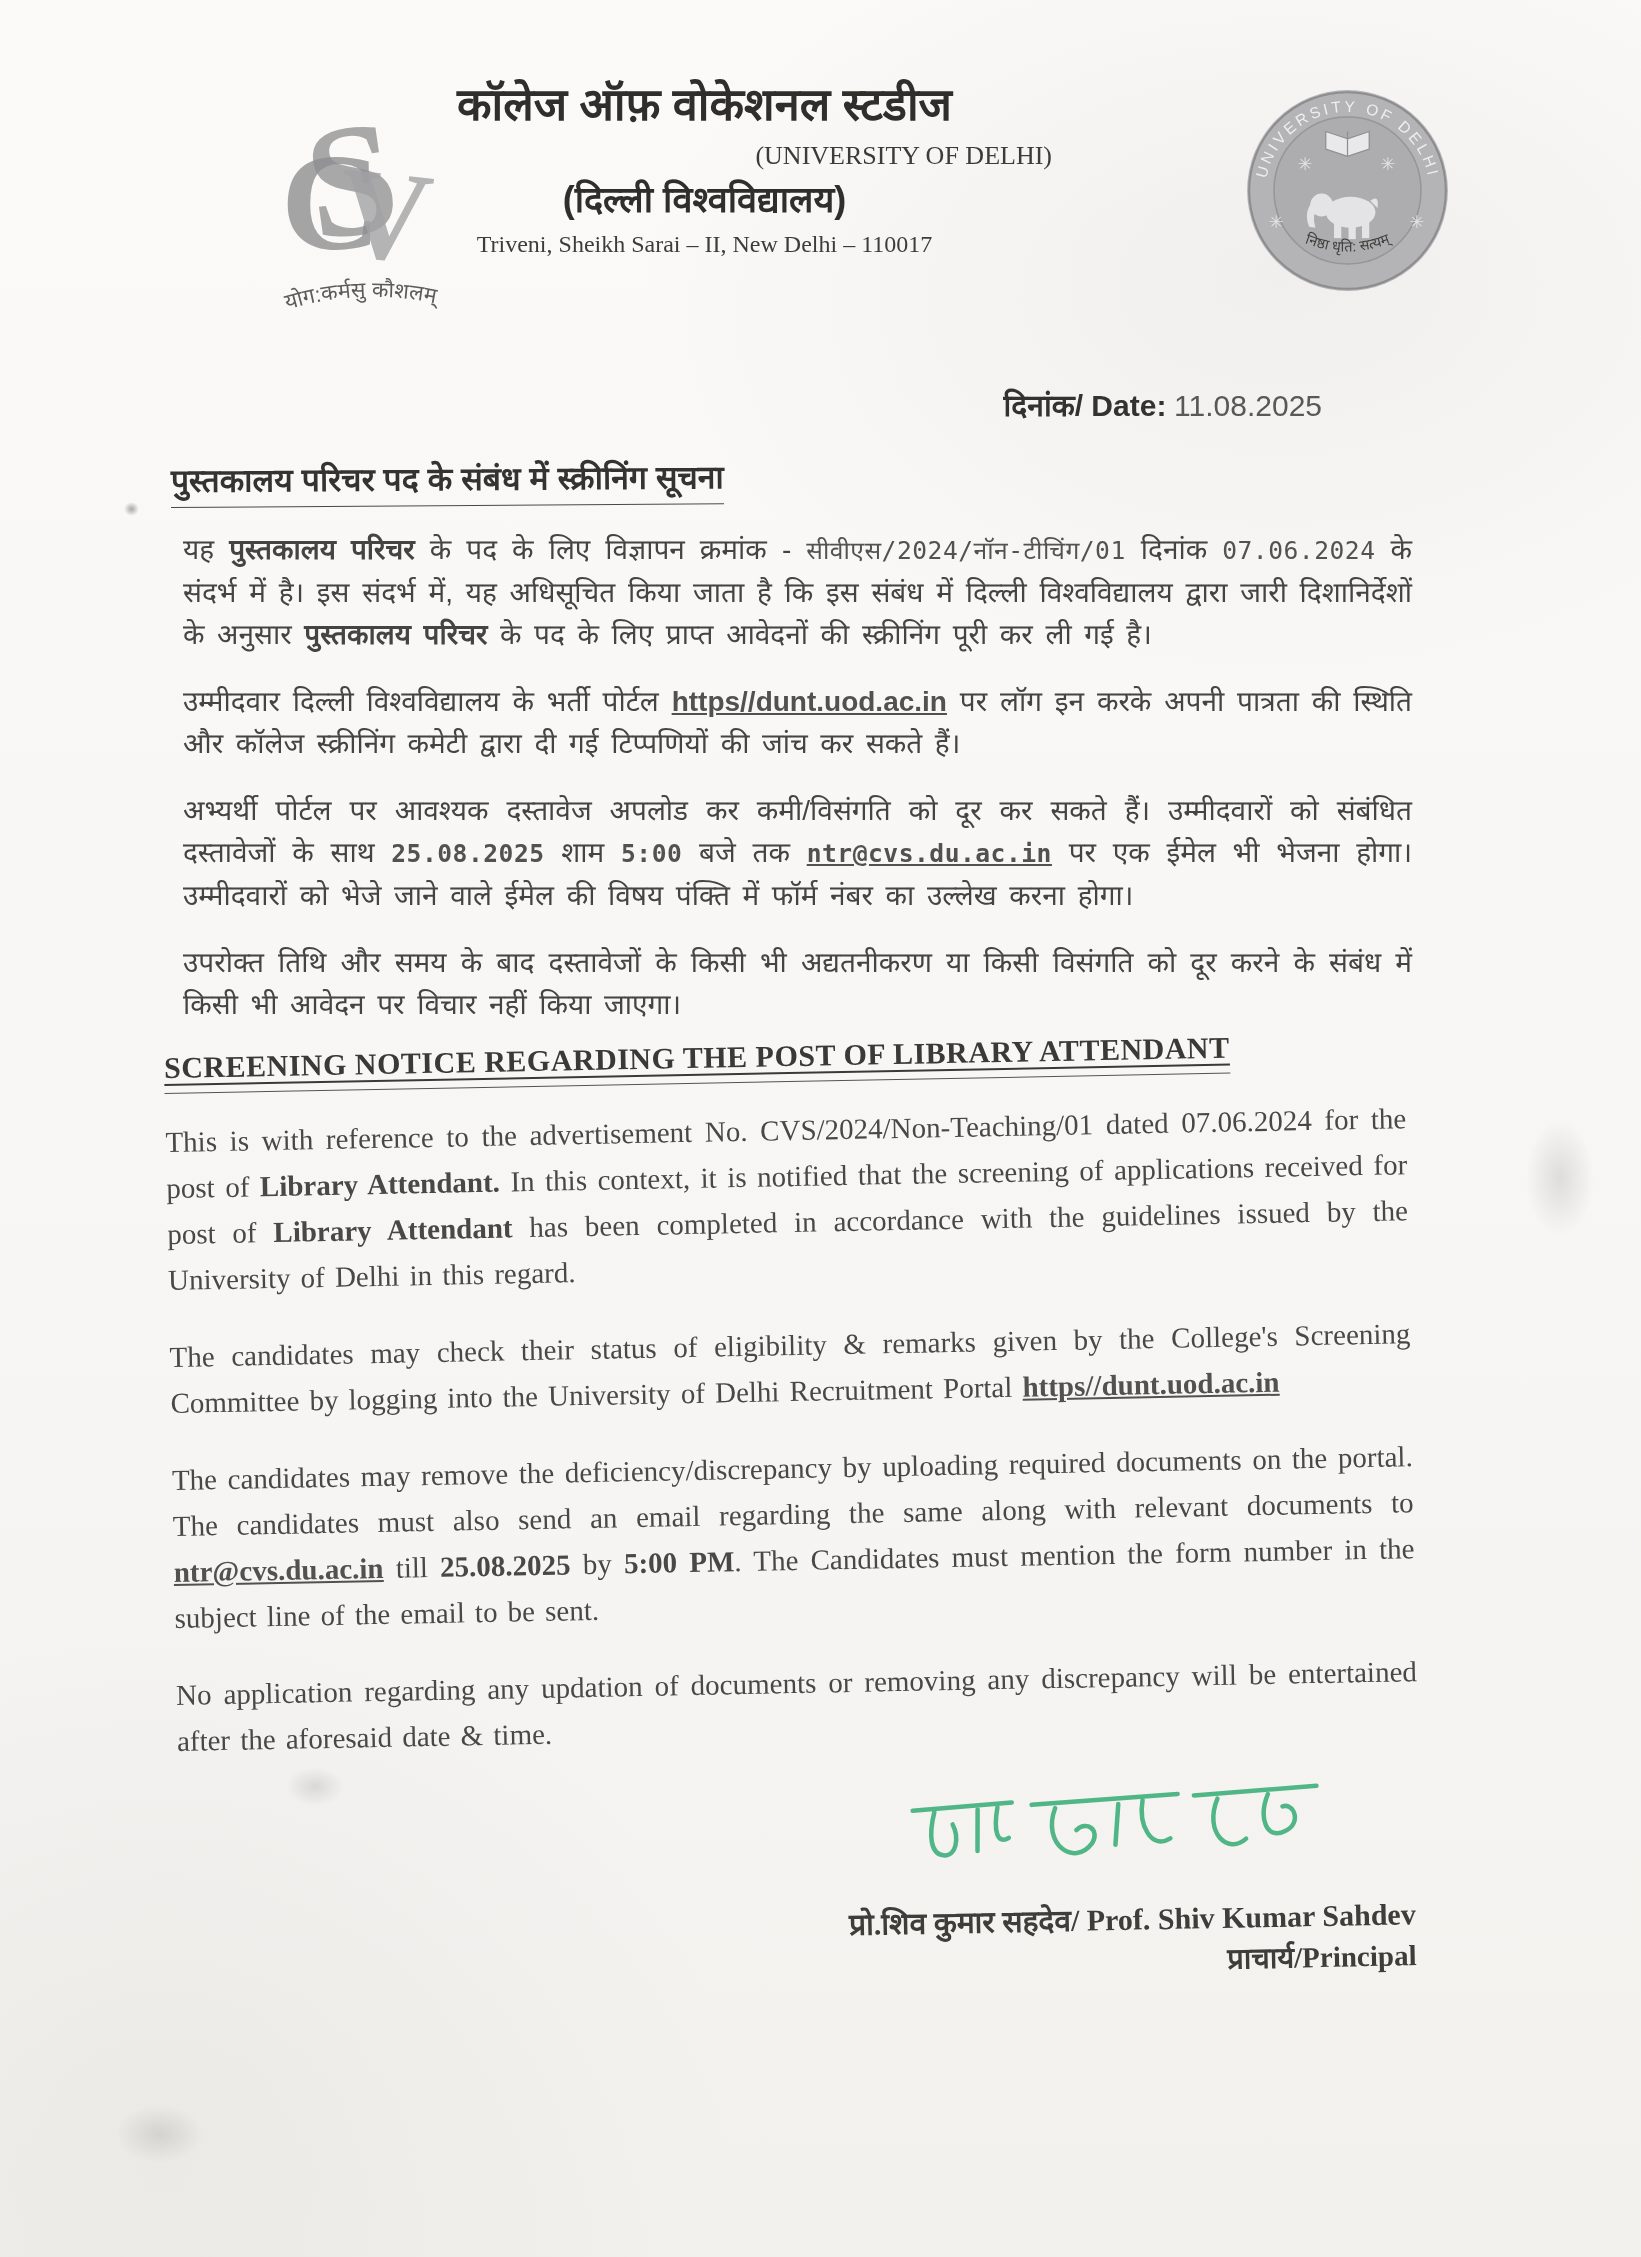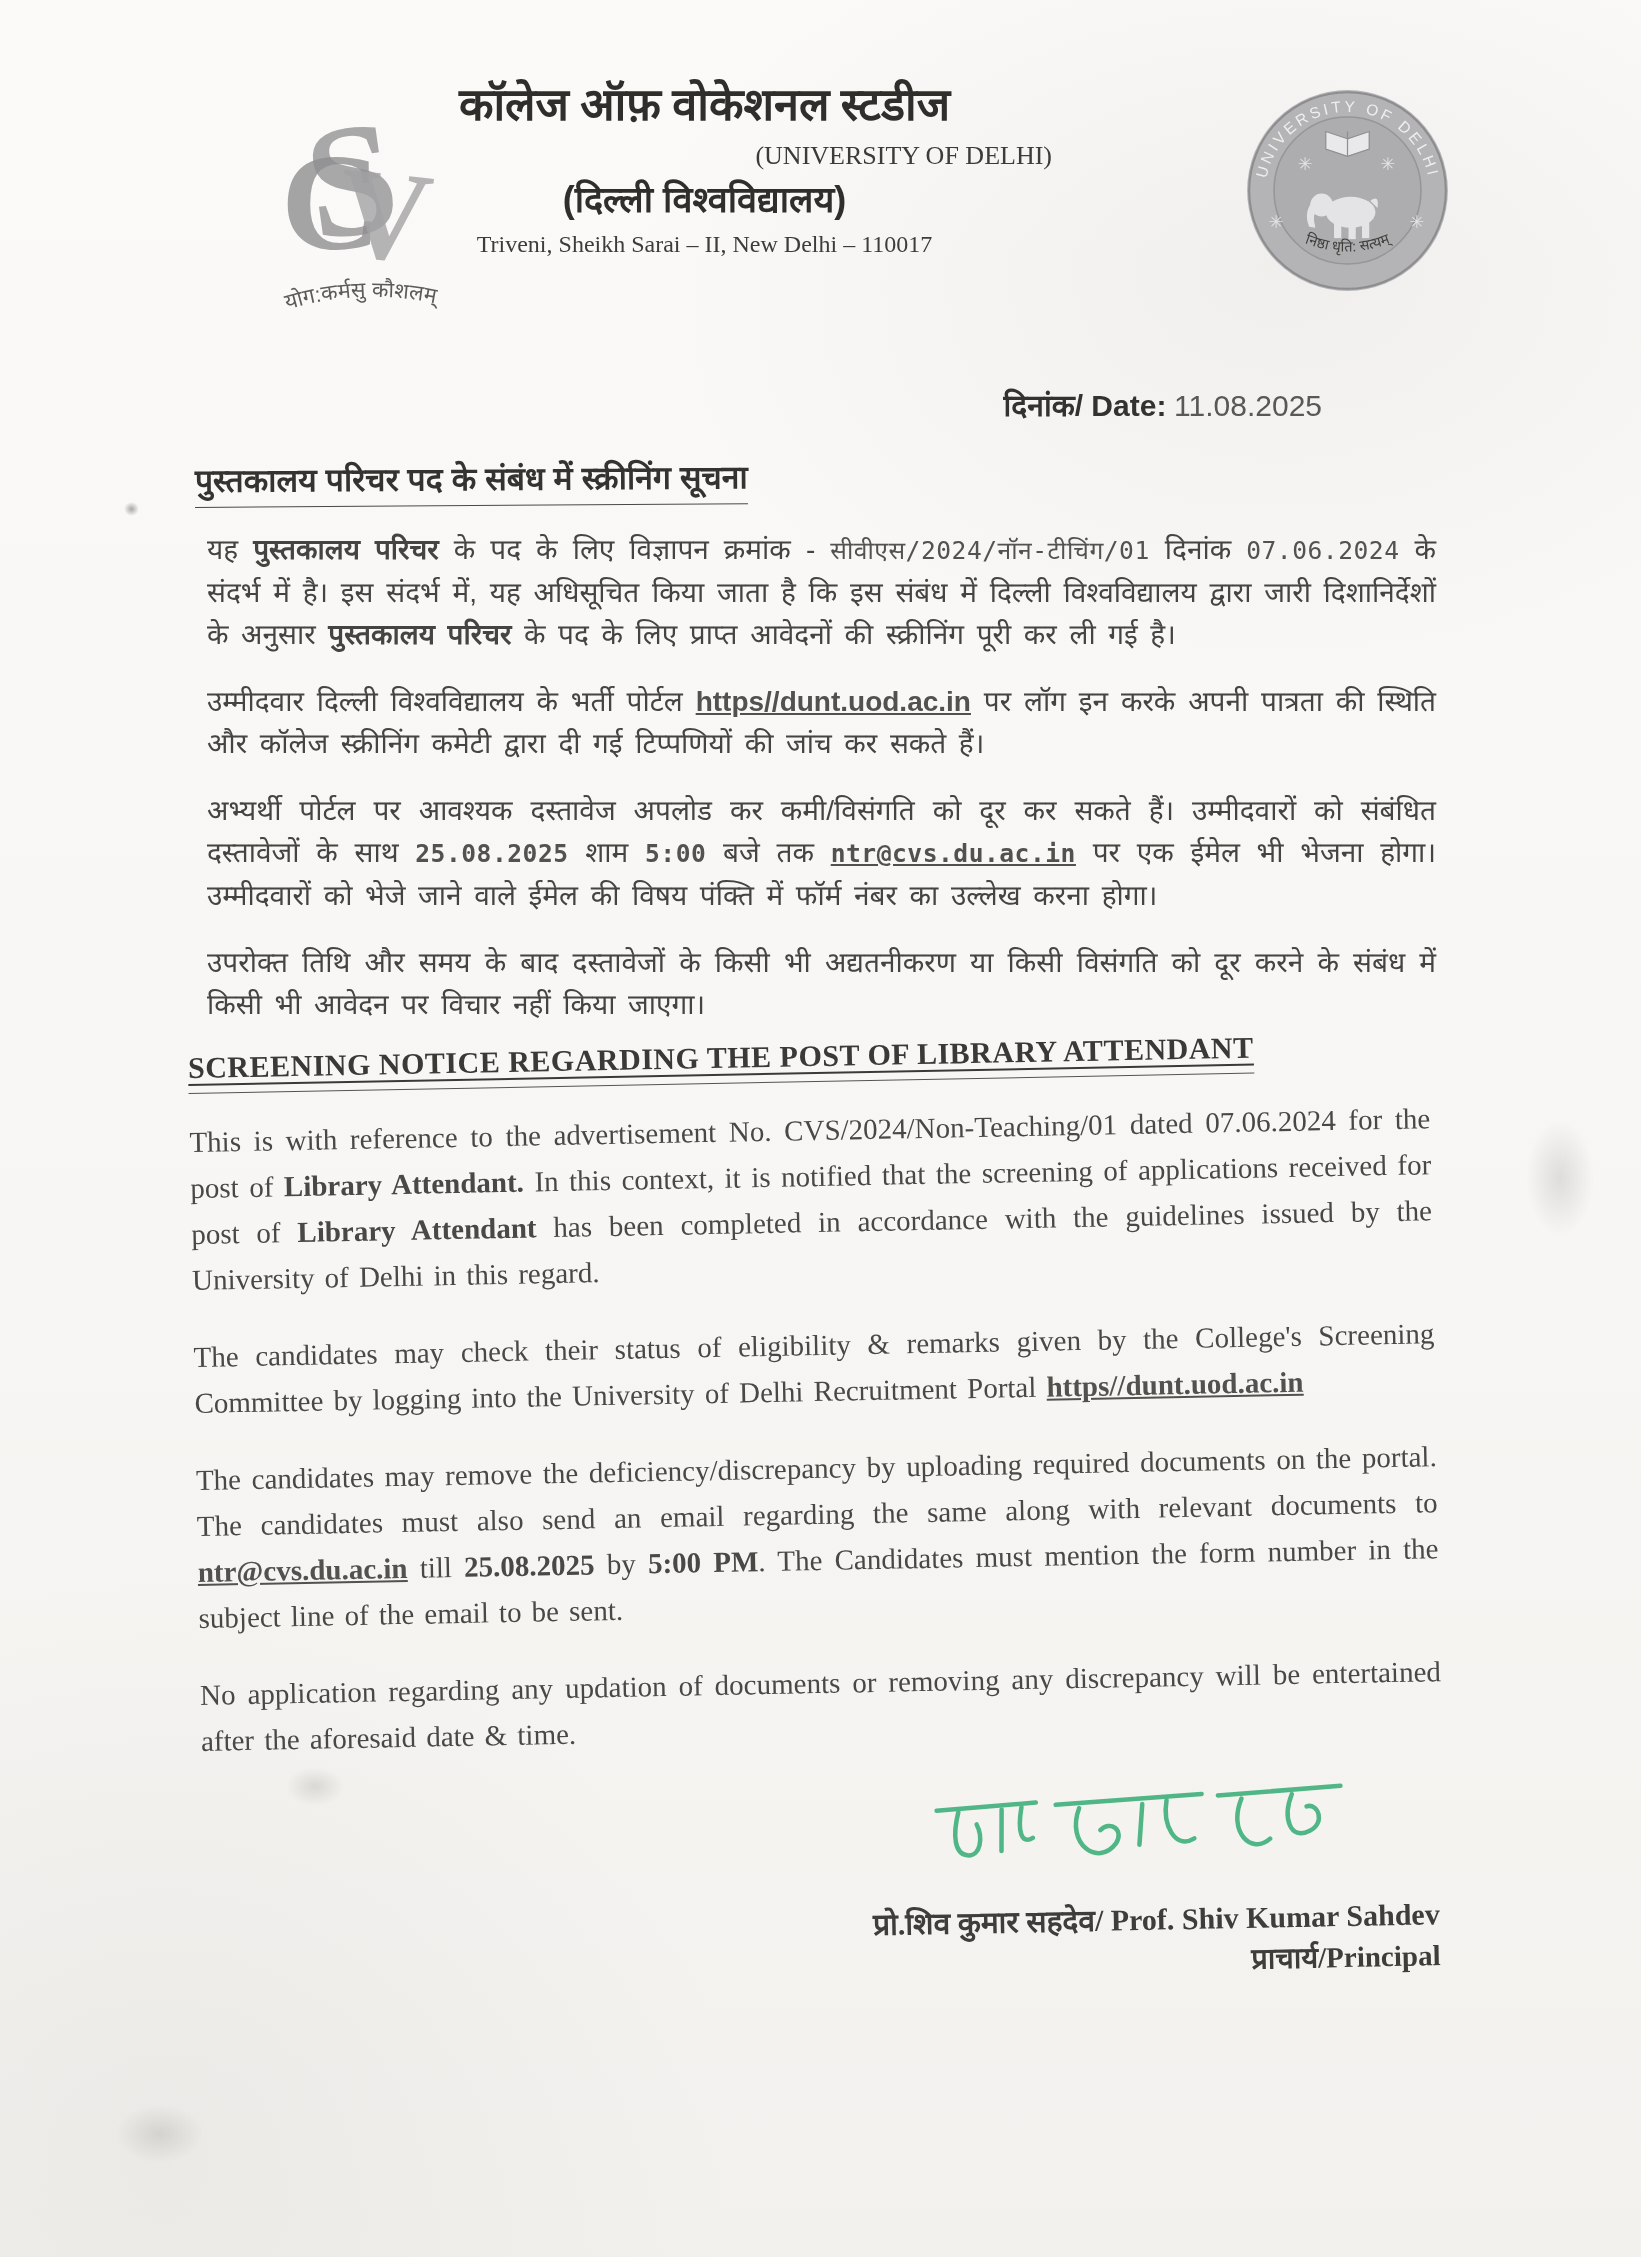--- a/index.html
+++ b/index.html
@@ -15,30 +15,30 @@
       radial-gradient(1062px 676px at 78% 12%, rgba(205,203,200,.22), transparent 60%),
       radial-gradient(869px 869px at 10% 95%, rgba(190,188,184,.15), transparent 65%),
       linear-gradient(180deg,#fbfaf9 0%,#f7f6f4 55%,#f2f1ee 100%);
   }
   
   .header{position:absolute;top:75px;left:0;width:100%;height:319px;}
   .cvs-logo{position:absolute;left:243px;top:17.4px;width:228px;height:243px;}
   .du-seal{position:absolute;left:1244px;top:11.6px;width:207px;height:207px;}
   .header-text{position:absolute;left:357px;top:0;width:695px;text-align:center;}
   .title-en{font-family:"Liberation Serif",serif;font-weight:700;font-size:42px;color:#393835;letter-spacing:0.5px;line-height:52px;}
-  .title-hi{font-weight:700;font-size:45px;color:#2f2e2b;line-height:60px;font-family:Liberation Serif, serif;}
+  .title-hi{font-weight:700;font-size:45px;color:#2f2e2b;line-height:60px;}
   .univ-en{font-family:"Liberation Serif",serif;font-size:26px;color:#3c3b38;line-height:41px;text-align:right;}
   .univ-hi{font-weight:700;font-size:36px;color:#2f2e2b;line-height:48px;}
   .address{font-family:"Liberation Serif",serif;font-size:24px;color:#3d3c39;line-height:41px;}
   
   .date-line{position:absolute;top:384px;right:319px;font-size:30px;}
   .date-label{font-weight:700;color:#33322f;}
   .date-value{color:#5a5855;margin-left:7.7px;}
   
-  .body-col{position:absolute;top:458px;left:195px;width:1241px;}
+  .body-col{position:absolute;top:458px;left:171px;width:1241px;}
   .hi-heading{display:inline-block;font-weight:700;font-size:32px;color:#34332f;
     border-bottom:1.9px solid #4a4945;padding-bottom:5.8px;margin-bottom:21px;
     transform:rotate(-.4deg);transform-origin:left bottom;}
   .hi-para{font-size:28px;line-height:42px;color:#464441;text-align:justify;
     margin:0 0 25px 12px;word-spacing:4.8px;}
   .en-block{transform:rotate(-1.1deg);transform-origin:0 40%;margin-top:25px;}
   .en-heading{display:inline-block;font-family:"Liberation Serif",serif;font-weight:700;
     font-size:30px;color:#3a3936;letter-spacing:0.5px;
     text-decoration:underline;text-decoration-thickness:1.9px;text-underline-offset:5.8px;
     border-bottom:1.9px solid #55534f;padding-bottom:7.7px;margin-bottom:25px;}

